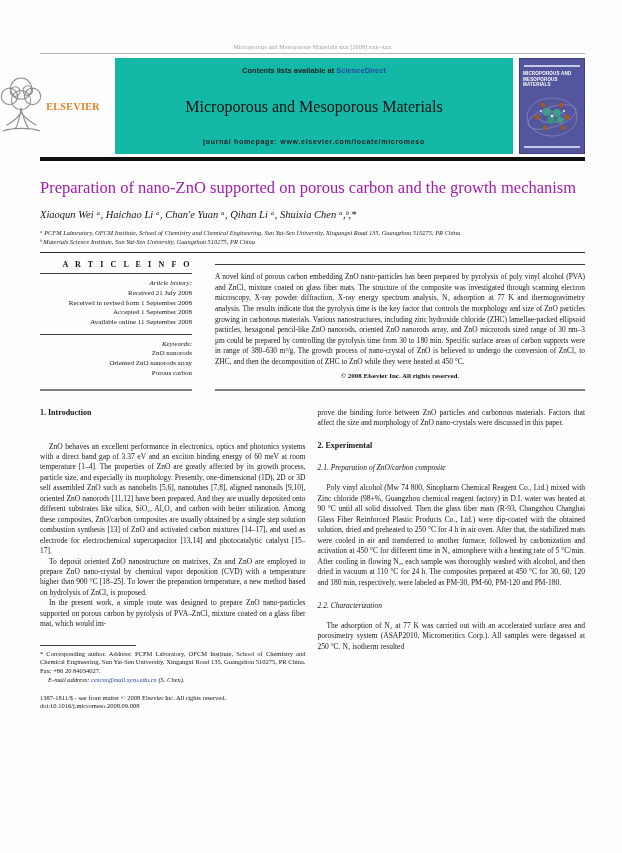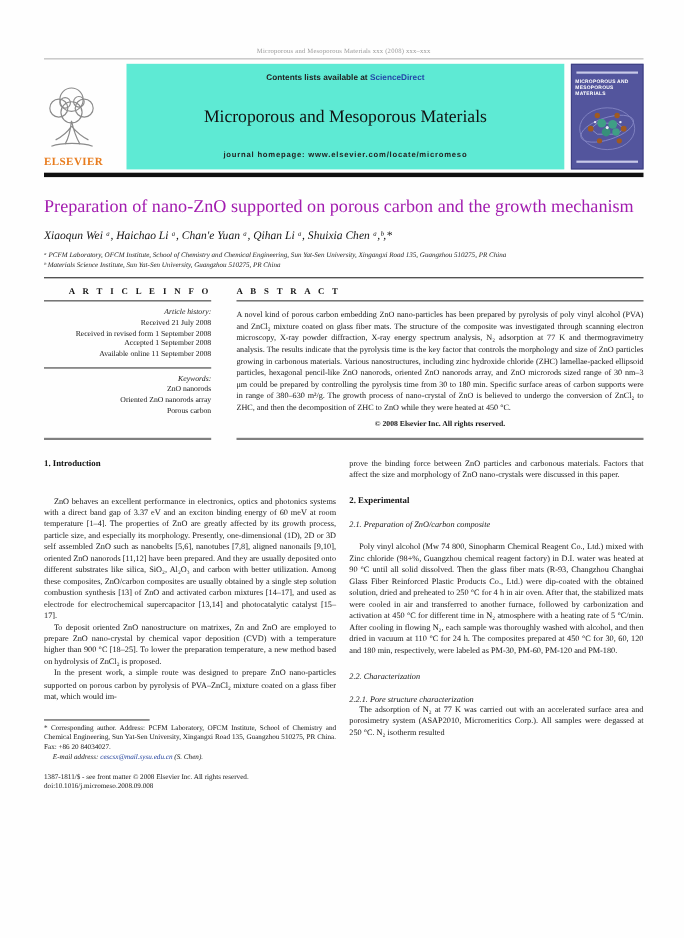--- a/index.html
+++ b/index.html
@@ -6,23 +6,23 @@
   html,body { background:#e9e9e9; }
   .page {
     width:622px; height:853px; margin:0 auto; background:#fefefe;
     font-family:"Liberation Serif", serif; color:#151515;
     padding:44px 37px 0 40px; position:relative; overflow:hidden;
   }
   .running-head { text-align:center; font-size:6px; color:#999; letter-spacing:.2px; }
   .top-rule { border-top:1px solid #b5b5b5; margin-top:3px; }
 
   .masthead { display:flex; margin-top:4px; height:96px; }
-  .logo-col { width:60px; display:flex; flex-direction:column; justify-content:flex-end; padding-bottom:1px; }
+  .logo-col { width:60px; display:flex; flex-direction:row; align-items:center; justify-content:flex-end; padding-bottom:1px; }
   .elsevier-word { color:#e87c1e; font-size:10px; font-weight:bold; letter-spacing:.4px; margin-top:1px; }
-  .center-box { flex:1; background:#5eead4; margin-left:15px; display:flex; flex-direction:column; justify-content:space-between; text-align:center; padding:8px 4px 9px; }
+  .center-box { flex:1; background:#14b8a6; margin-left:15px; display:flex; flex-direction:column; justify-content:space-between; text-align:center; padding:8px 4px 9px; }
   .contents-line { font-family:"Liberation Sans", sans-serif; font-size:7.5px; font-weight:bold; color:#222; }
   .sciencedirect { color:#2446a8; }
   .journal-title { font-size:16px; color:#111; }
   .homepage-line { font-family:"Liberation Sans", sans-serif; font-size:7px; font-weight:bold; letter-spacing:.7px; color:#222; }
   .cover-col { width:66px; margin-left:6px; background:#53559d; border:1px solid #3e4083; position:relative; padding:4px 3px; overflow:hidden; }
   .cover-topline { height:2px; background:#c8c9e8; margin:2px 1px 4px; }
   .cover-title { color:#fff; font-family:"Liberation Sans", sans-serif; font-weight:bold; font-size:4.5px; line-height:5.5px; letter-spacing:.2px; }
   .cover-bottomline { position:absolute; left:4px; right:4px; bottom:5px; height:2px; background:#c8c9e8; }
 
   .black-bar { height:4px; background:#101010; margin-top:3px; }
@@ -158,21 +158,20 @@
       <div class="kw-rule"></div>
       <div class="info-text">
         <div class="ital">Keywords:</div>
         <div>ZnO nanorods</div>
         <div>Oriented ZnO nanorods array</div>
         <div>Porous carbon</div>
       </div>
     </div>
 
     <div class="abs-col">
-      <div class="sec-head">A B S T R A C T</div>
       <div class="head-rule"></div>
       <div class="abs-text">A novel kind of porous carbon embedding ZnO nano-particles has been prepared by pyrolysis of poly vinyl alcohol (PVA) and ZnCl₂ mixture coated on glass fiber mats. The structure of the composite was investigated through scanning electron microscopy, X-ray powder diffraction, X-ray energy spectrum analysis, N₂ adsorption at 77 K and thermogravimetry analysis. The results indicate that the pyrolysis time is the key factor that controls the morphology and size of ZnO particles growing in carbonous materials. Various nanostructures, including zinc hydroxide chloride (ZHC) lamellae-packed ellipsoid particles, hexagonal pencil-like ZnO nanorods, oriented ZnO nanorods array, and ZnO microrods sized range of 30 nm–3 μm could be prepared by controlling the pyrolysis time from 30 to 180 min. Specific surface areas of carbon supports were in range of 380–630 m²/g. The growth process of nano-crystal of ZnO is believed to undergo the conversion of ZnCl₂ to ZHC, and then the decomposition of ZHC to ZnO while they were heated at 450 °C.</div>
       <div class="abs-copy">© 2008 Elsevier Inc. All rights reserved.</div>
     </div>
   </div>
 
   <div class="body-cols">
     <div class="col-left">
       <div class="h1">1. Introduction</div>
       <p class="indent">ZnO behaves an excellent performance in electronics, optics and photonics systems with a direct band gap of 3.37 eV and an exciton binding energy of 60 meV at room temperature [1–4]. The properties of ZnO are greatly affected by its growth process, particle size, and especially its morphology. Presently, one-dimensional (1D), 2D or 3D self assembled ZnO such as nanobelts [5,6], nanotubes [7,8], aligned nanonails [9,10], oriented ZnO nanorods [11,12] have been prepared. And they are usually deposited onto different substrates like silica, SiO₂, Al₂O₃ and carbon with better utilization. Among these composites, ZnO/carbon composites are usually obtained by a single step solution combustion synthesis [13] of ZnO and activated carbon mixtures [14–17], and used as electrode for electrochemical supercapacitor [13,14] and photocatalytic catalyst [15–17].</p>
@@ -191,18 +190,17 @@
         </div>
       </div>
     </div>
 
     <div class="col-right">
       <p>prove the binding force between ZnO particles and carbonous materials. Factors that affect the size and morphology of ZnO nano-crystals were discussed in this paper.</p>
       <div class="h1" style="margin-top:13px; margin-bottom:0;">2. Experimental</div>
       <div class="h2i">2.1. Preparation of ZnO/carbon composite</div>
       <p class="indent">Poly vinyl alcohol (Mw 74 800, Sinopharm Chemical Reagent Co., Ltd.) mixed with Zinc chloride (98+%, Guangzhou chemical reagent factory) in D.I. water was heated at 90 °C until all solid dissolved. Then the glass fiber mats (R-93, Changzhou Changhai Glass Fiber Reinforced Plastic Products Co., Ltd.) were dip-coated with the obtained solution, dried and preheated to 250 °C for 4 h in air oven. After that, the stabilized mats were cooled in air and transferred to another furnace, followed by carbonization and activation at 450 °C for different time in N₂ atmosphere with a heating rate of 5 °C/min. After cooling in flowing N₂, each sample was thoroughly washed with alcohol, and then dried in vacuum at 110 °C for 24 h. The composites prepared at 450 °C for 30, 60, 120 and 180 min, respectively, were labeled as PM-30, PM-60, PM-120 and PM-180.</p>
       <div class="h2i">2.2. Characterization</div>
-      <div class="h3i">2.2.1. Pore structure characterization</div>
       <p class="indent">The adsorption of N₂ at 77 K was carried out with an accelerated surface area and porosimetry system (ASAP2010, Micromeritics Corp.). All samples were degassed at 250 °C. N₂ isotherm resulted</p>
     </div>
   </div>
 
 </div>
 
 </body></html>

